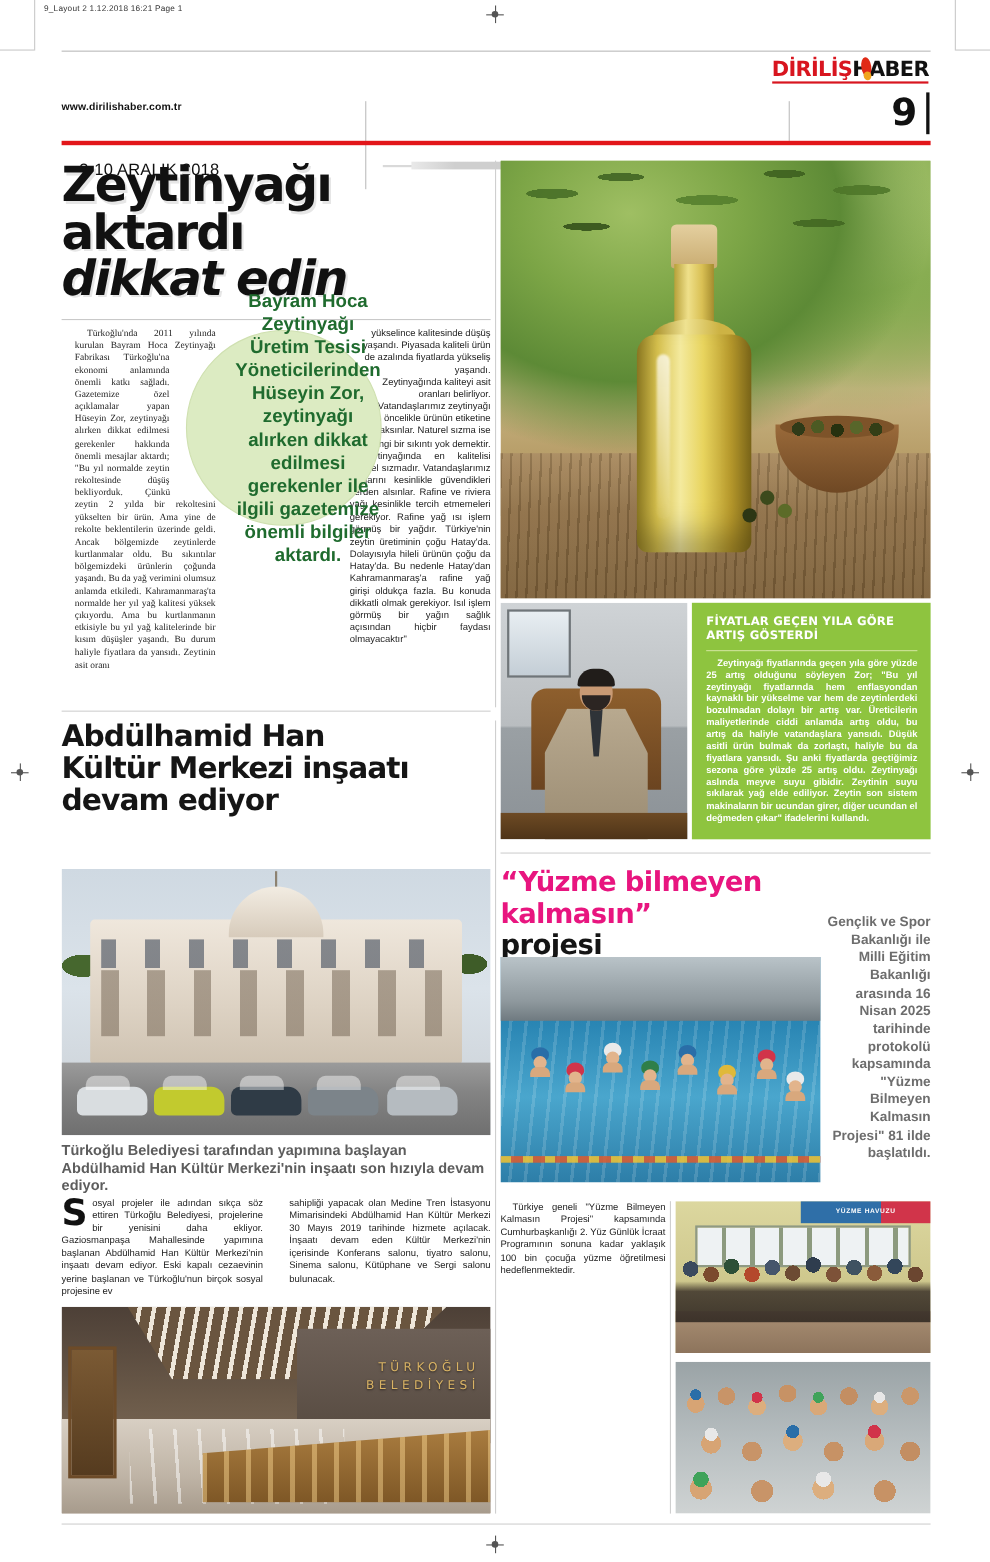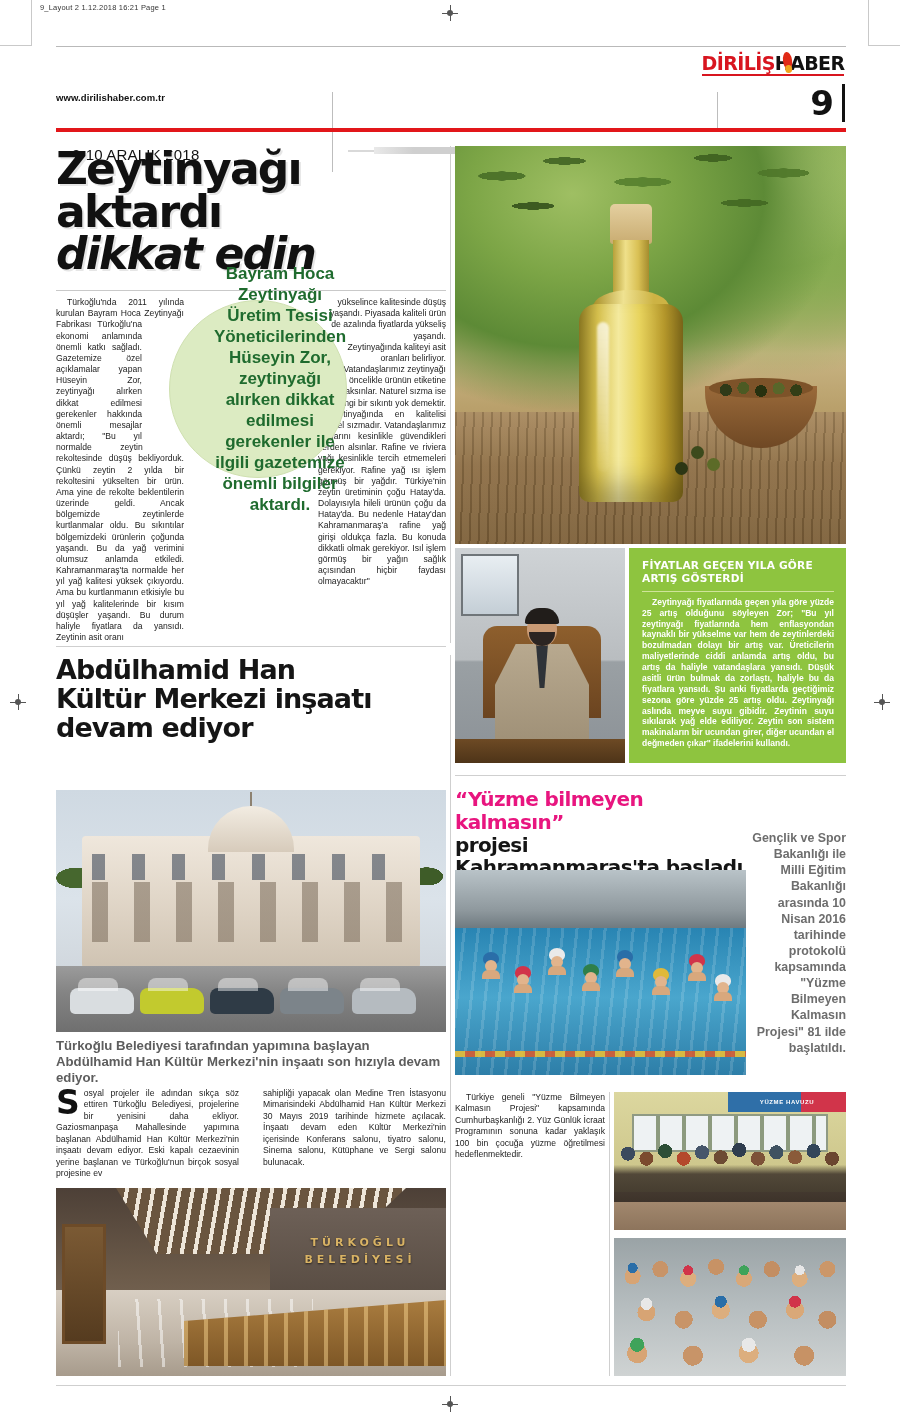--- a/index.html
+++ b/index.html
@@ -112,21 +112,21 @@
 
   .s1-rule{ position:absolute; left:56px; top:290px; width:390px; height:1px; background:#c9c9c9; }
 
   .s1-body{ position:absolute; left:56px; top:297px; width:390px; height:345px; }
   .s1-col{
     position:absolute; top:0; width:128px; height:345px;
     font-size:8.6px; line-height:1.30; color:#1c1c1c; text-align:justify;
     font-family:"Liberation Sans", sans-serif;
   }
   .s1-col p{ margin:0 0 0 0; text-indent:11px; }
-  .s1-col.c1{ left:0; }
+  .s1-col.c1{ left:12px;font-family:Liberation Serif, serif; }
   .s1-col.c2{ left:139px; }
   .s1-col.c3{ left:262px; }
   .s1-col.c1 { shape-outside:none; }
 
   .quote-bubble{
     position:absolute; left:169px; top:300px; width:178px; height:178px;
     border-radius:50%; background:#dcebc2; border:1px solid #cfe0b0;
     display:flex; align-items:center; justify-content:center; text-align:center;
     padding:18px 12px; z-index:5;
   }
@@ -350,22 +350,22 @@
   .lb-floor::after{
     content:""; position:absolute; left:16%; top:10%; width:50%; height:80%;
     background:repeating-linear-gradient(86deg, rgba(255,255,255,.5) 0 3px, transparent 3px 22px);
   }
   .lb-wall{
     position:absolute; right:0; top:20px; width:176px; height:104px;
     background:linear-gradient(180deg,#6d6057,#55493f);
   }
   .lb-sign{
     position:absolute; right:10px; top:46px; width:152px;
-    font-family:"DejaVu Sans", sans-serif; font-size:11px; font-weight:bold;
-    color:#d9b364; letter-spacing:4px; line-height:1.55; text-align:center;
+    font-family:"DejaVu Sans", sans-serif; font-size:11px; font-weight:normal;
+    color:#d9b364; letter-spacing:4px; line-height:1.55; text-align:right;
     text-shadow:0 1px 2px rgba(0,0,0,.6);
   }
   .lb-desk{
     position:absolute; right:0; bottom:10px; width:262px; height:66px;
     background:linear-gradient(180deg,#a97c3f 0%,#7e5726 100%);
     clip-path:polygon(0 32%,100% 0,100% 100%,0 100%);
   }
   .lb-desk::after{
     content:""; position:absolute; inset:0;
     background:repeating-linear-gradient(90deg,
@@ -374,21 +374,21 @@
   .lb-door{
     position:absolute; left:6px; top:36px; width:44px; height:120px;
     background:linear-gradient(180deg,#7b5a34,#553b1f);
     border:3px solid #6d4b28;
   }
 
   
   .s3-head{
     position:absolute; left:455px; top:788px; width:290px;
     font-family:"DejaVu Sans", sans-serif; font-weight:bold;
-    font-size:20px; line-height:1.14; letter-spacing:-.6px; color:#151515;
+    font-size:25px; line-height:1.14; letter-spacing:-.6px; color:#151515;
   }
   .s3-head .pink{ color:#e8157f; }
   .s3-head span{ display:block; }
   .s3-lead{
     position:absolute; left:752px; top:830px; width:94px;
     font-family:"Liberation Sans", sans-serif; font-weight:bold;
     font-size:12.4px; line-height:1.30; color:#6d6d6d; text-align:right;
   }
   .photo-pool{ left:455px; top:870px; width:291px; height:205px; }
   .pl-water{
@@ -639,21 +639,21 @@
   </div>
 
   <div class="s3-head">
     <span>
         <span class="pink">“Yüzme bilmeyen kalmasın”</span>
         <span> projesi</span>
       </span>
     <span>Kahramanmaraş'ta başladı</span>
   </div>
 
-  <div class="s3-lead">Gençlik ve Spor Bakanlığı ile Milli Eğitim Bakanlığı arasında 10 Nisan 2016 tarihinde protokolü kapsamında "Yüzme Bilmeyen Kalmasın Projesi" 81 ilde başlatıldı.</div>
+  <div class="s3-lead">Gençlik ve Spor Bakanlığı ile Milli Eğitim Bakanlığı arasında 16 Nisan 2025 tarihinde protokolü kapsamında "Yüzme Bilmeyen Kalmasın Projesi" 81 ilde başlatıldı.</div>
 
   <div class="photo photo-pool">
     <div class="pl-water"></div>
     <div class="pl-deck"></div>
     <div class="pl-lane"></div>
     <div class="swimmer" style="left:26px;top:82px;">
         <div class="cap" style="background:#2a6ea8;"></div>
         <div class="face"></div>
         <div class="tors"></div>
       </div>

